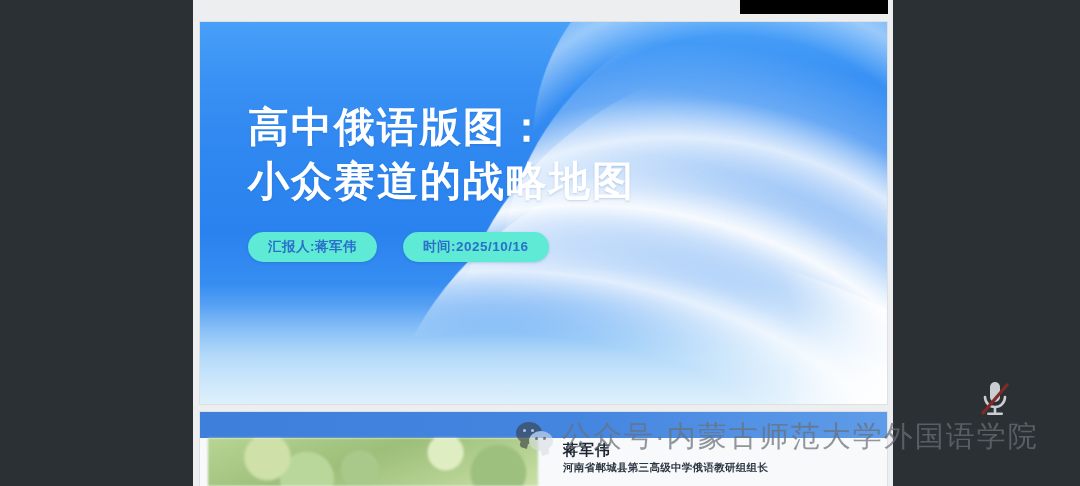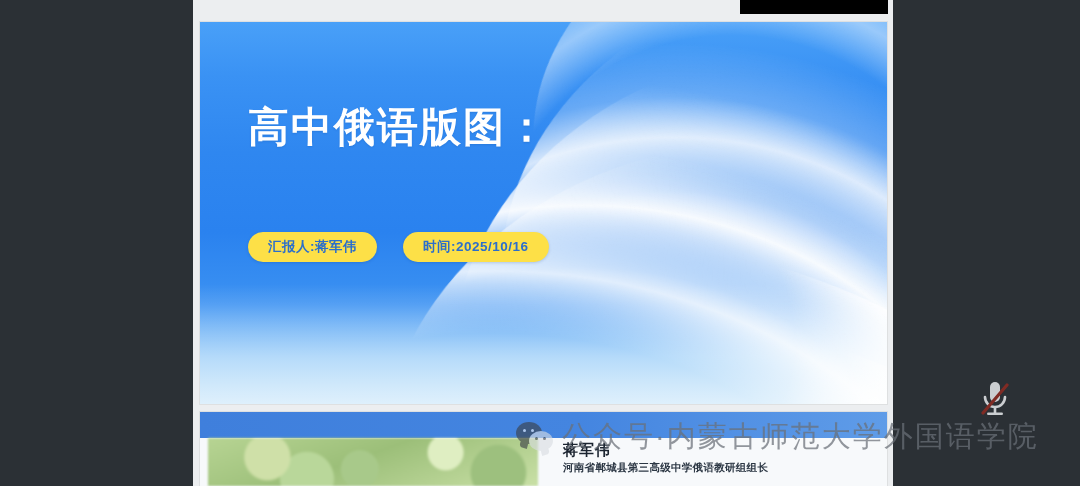--- a/index.html
+++ b/index.html
@@ -55,21 +55,21 @@
       transform:rotate(-16deg);}
   .s1-haze{position:absolute;left:0;bottom:0;width:100%;height:120px;
            background:linear-gradient(180deg,rgba(255,255,255,0) 0%,rgba(255,255,255,.45) 60%,rgba(255,255,255,.62) 100%);}
 
   .s1-title{position:absolute;left:48px;top:78px;color:#fff;
             font-size:41px;line-height:1.32;font-weight:700;letter-spacing:2px;
             text-shadow:0 1px 2px rgba(0,60,140,.18);white-space:nowrap;}
   .s1-title div{margin:0;}
 
   .s1-badges{position:absolute;left:48px;top:210px;display:flex;gap:26px;}
-  .badge{background:#fde047;color:#2b6ecb;border-radius:20px;
+  .badge{background:#5eead4;color:#2b6ecb;border-radius:20px;
          padding:6px 20px;font-size:13.5px;font-weight:700;letter-spacing:.5px;
          box-shadow:0 1px 3px rgba(0,50,120,.18);white-space:nowrap;}
 
   
   #slide-2{top:412px;height:74px;background:#3f7fdc;}
   .s2-band{position:absolute;left:0;top:0;width:100%;height:26px;
            background:linear-gradient(90deg,#3f7fdc 0%,#4485e0 55%,#5f9ce8 100%);}
   .s2-body{position:absolute;left:0;top:26px;width:100%;height:48px;background:#f7f9fb;}
   .s2-photo{position:absolute;left:8px;top:26px;width:330px;height:48px;overflow:hidden;
             background:
@@ -129,20 +129,21 @@
       <div class="ribbon r1"></div>
       <div class="ribbon r6"></div>
       <div class="ribbon r2"></div>
       <div class="ribbon r3"></div>
       <div class="ribbon r4"></div>
       <div class="ribbon r5"></div>
       <div class="s1-haze"></div>
 
       <div class="s1-title">
         <div>高中俄语版图：</div>
+        <div>小众赛道的战略地图</div>
       </div>
 
       <div class="s1-badges">
         <div class="badge">汇报人:蒋军伟</div>
         <div class="badge">时间:2025/10/16</div>
       </div>
     </div>
 
     <div class="slide" id="slide-2">
       <div class="s2-band"></div>

